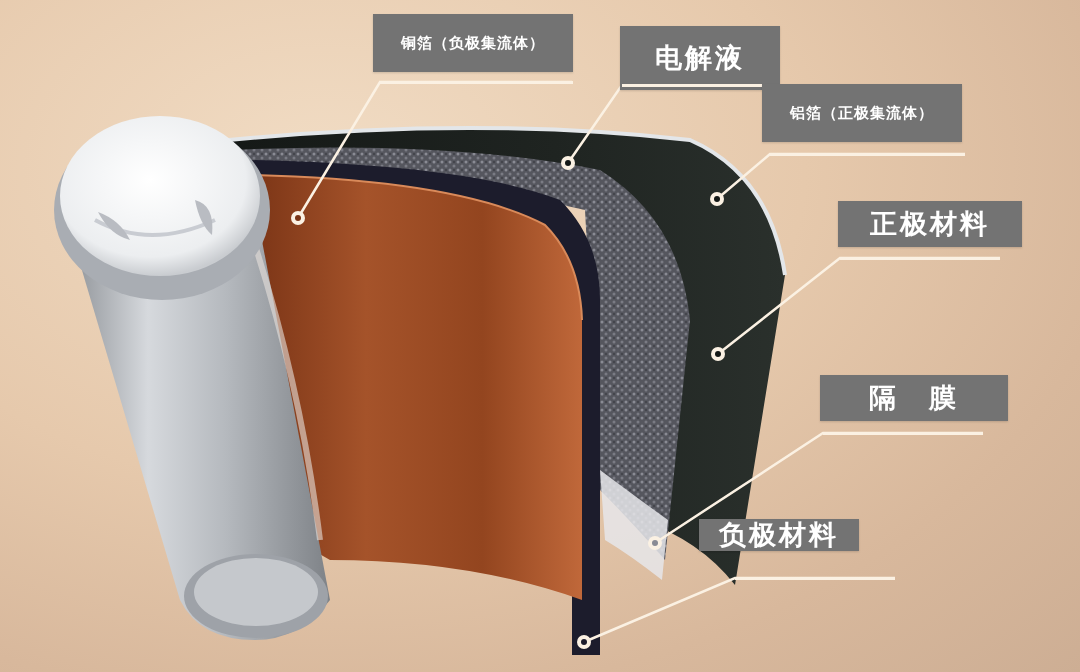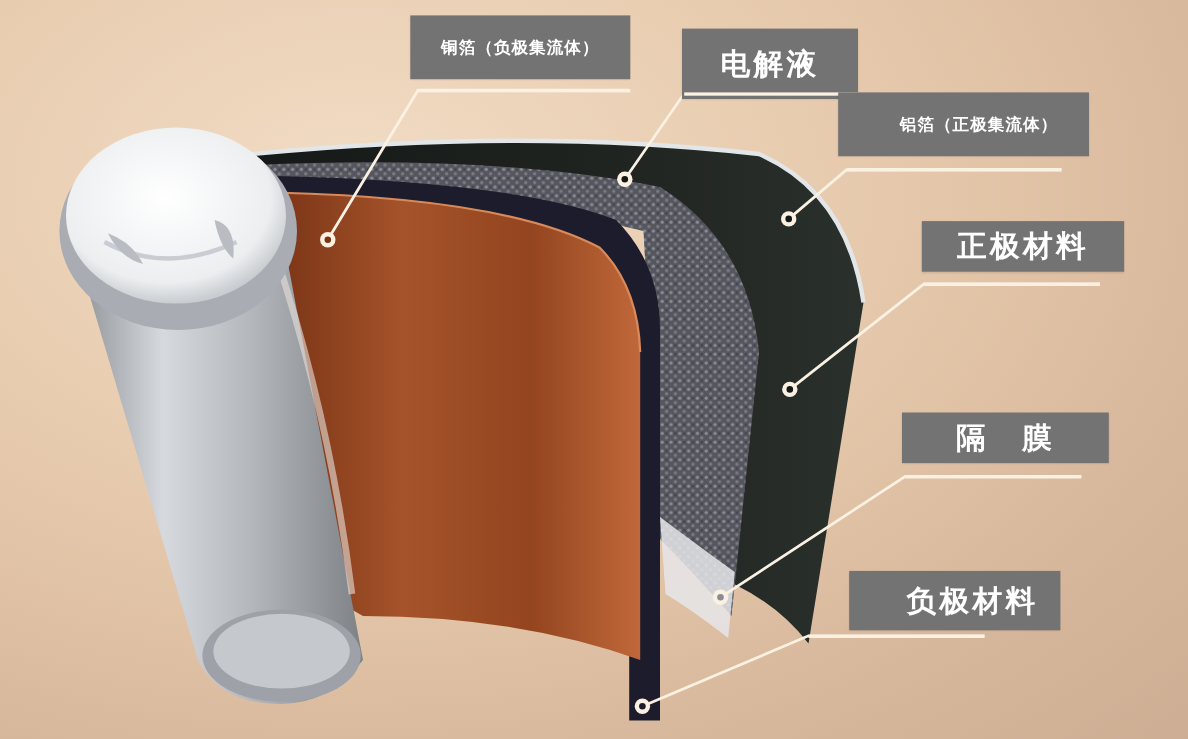--- a/index.html
+++ b/index.html
@@ -131,24 +131,24 @@
         </g>
     </g>
   </svg>
 
   <div class="callout small" style="left:373px; top:14px; width:200px; height:58px;">铜箔（负极集流体）</div>
   <div class="underline" style="left:380px; top:81px; width:193px;"></div>
 
   <div class="callout large" style="left:620px; top:26px; width:160px; height:64px;">电解液</div>
   <div class="underline" style="left:622px; top:84px; width:158px;"></div>
 
-  <div class="callout small" style="left:762px; top:84px; width:200px; height:58px;padding-left:28px;">铝箔（正极集流体）</div>
+  <div class="callout small" style="left:762px; top:84px; width:200px; height:58px;">铝箔（正极集流体）</div>
   <div class="underline" style="left:770px; top:153px; width:195px;"></div>
 
   <div class="callout large" style="left:838px; top:201px; width:184px; height:46px;">正极材料</div>
   <div class="underline" style="left:840px; top:257px; width:160px;"></div>
 
   <div class="callout large" style="left:820px; top:375px; width:188px; height:46px;">隔　膜</div>
   <div class="underline" style="left:823px; top:432px; width:160px;"></div>
 
-  <div class="callout large" style="left:772px; top:519px; width:160px; height:54px;padding-left:32px;">负极材料</div>
+  <div class="callout large" style="left:699px; top:519px; width:160px; height:32px;">负极材料</div>
   <div class="underline" style="left:735px; top:577px; width:160px;"></div>
 </div>
 
 </body></html>

